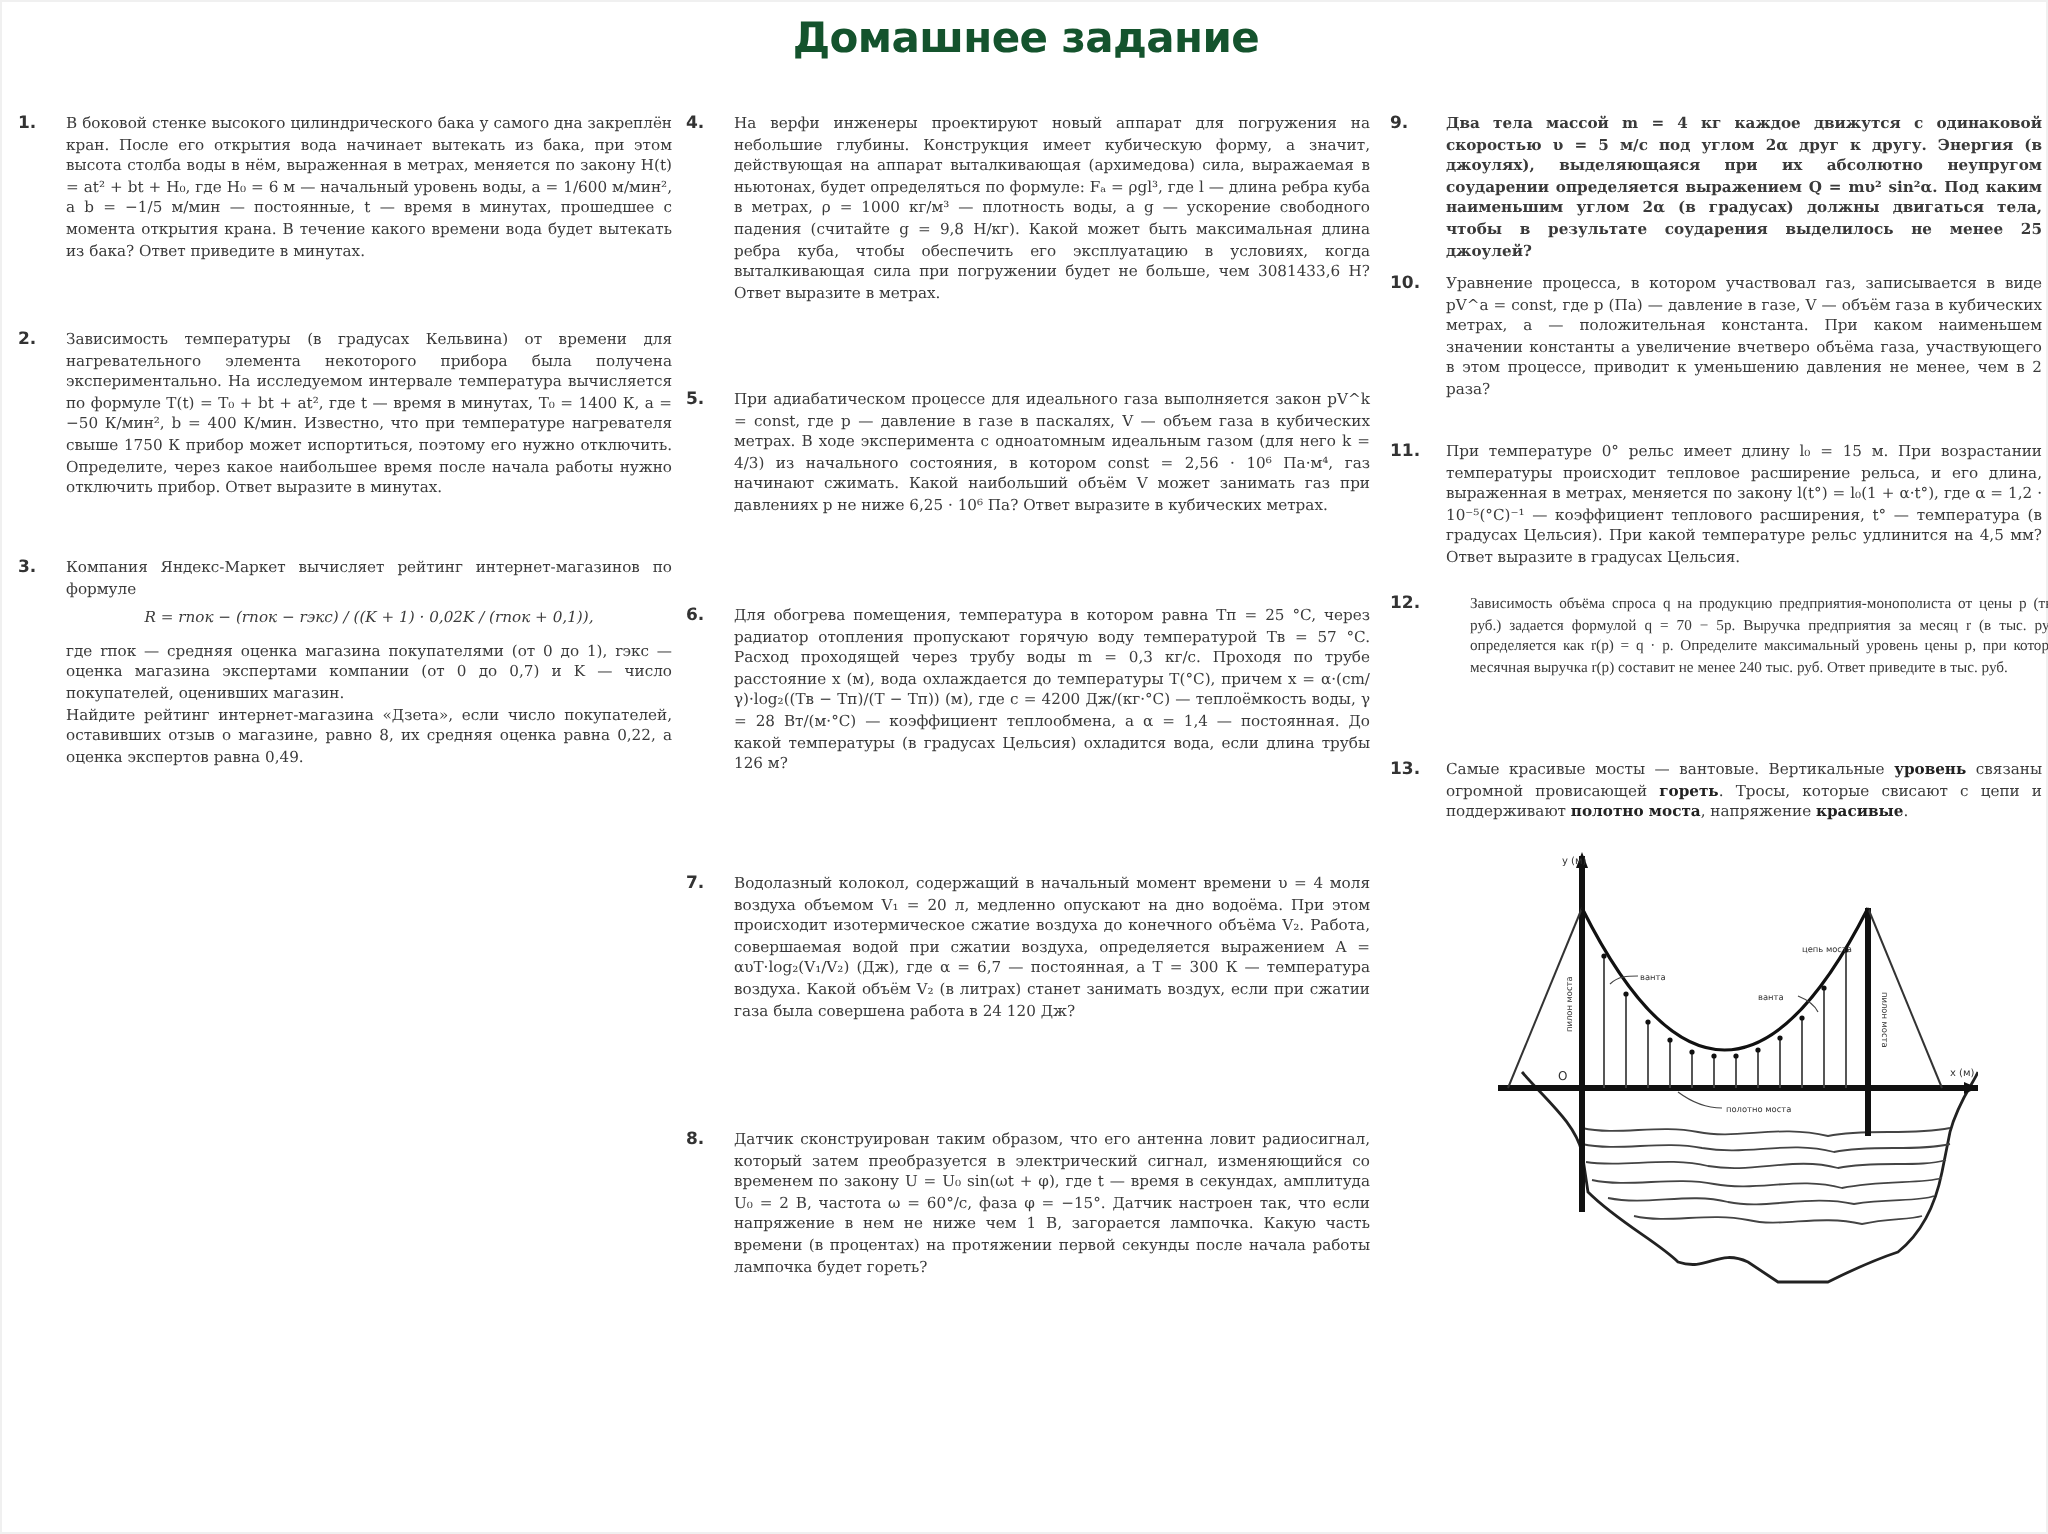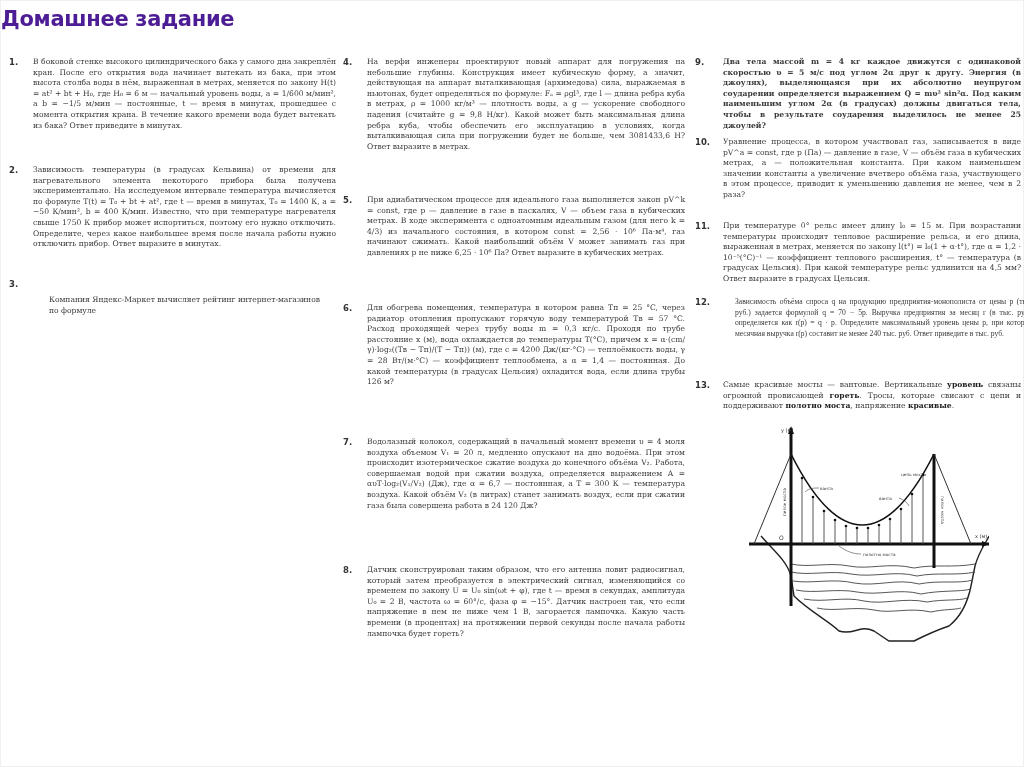--- a/index.html
+++ b/index.html
@@ -1,28 +1,28 @@
 <!DOCTYPE html>
 <html><head>
 <meta charset="utf-8">
 <style>
   html, body { margin:0; padding:0; background:#ffffff; }
   body { width:1024px; height:767px; position:relative; overflow:hidden;
          font-family:"DejaVu Serif", serif; color:#222; }
   .slide { position:absolute; left:0; top:0; width:1022px; height:765px;
            border:1px solid #f0f0f0; background:#fff; }
-  .title { position:absolute; left:0; top:6px; width:1024px; text-align:left;
+  .title { position:absolute; left:0; top:6px; width:1024px; text-align:center;
            font-family:"DejaVu Sans", sans-serif; font-weight:bold; font-size:21px;
-           color:#4c1d95; letter-spacing:-0.3px; }
+           color:#14532d; letter-spacing:-0.3px; }
   .problem { position:absolute; }
   .num { position:absolute; left:0; top:0; font-family:"DejaVu Sans", sans-serif;
          font-weight:bold; font-size:8.5px; color:#333; }
   .txt { position:absolute; top:0; font-size:7.6px; line-height:10.6px; color:#3a3a3a;
          text-align:justify; filter:blur(0.25px); }
-  .txt p { margin:16px; }
+  .txt p { margin:0; }
   .txt .formula { text-align:center; font-style:italic; margin:4px 0 6px 0; }
   .txt b { color:#222; }
   .diagram { position:absolute; left:738px; top:425px; width:250px; height:245px; }
 </style>
 </head>
 <body>
 
 <div class="slide">
 
   <div class="title">Домашнее задание</div>
@@ -34,20 +34,23 @@
 
   <div class="problem" style="left:8px; top:164px; width:330px;">
     <div class="num">2.</div>
     <div class="txt" style="left:24px; width:303px;">Зависимость температуры (в градусах Кельвина) от времени для нагревательного элемента некоторого прибора была получена экспериментально. На исследуемом интервале температура вычисляется по формуле T(t) = T₀ + bt + at², где t — время в минутах, T₀ = 1400 К, a = −50 К/мин², b = 400 К/мин. Известно, что при температуре нагревателя свыше 1750 К прибор может испортиться, поэтому его нужно отключить. Определите, через какое наибольшее время после начала работы нужно отключить прибор. Ответ выразите в минутах.</div>
   </div>
 
   <div class="problem" style="left:8px; top:278px; width:330px;">
     <div class="num">3.</div>
     <div class="txt" style="left:24px; width:303px;">
       <p>Компания Яндекс-Маркет вычисляет рейтинг интернет-магазинов по формуле</p>
+      <p class="formula">R = rпок − (rпок − rэкс) / ((K + 1) · 0,02K / (rпок + 0,1)),</p>
+      <p>где rпок — средняя оценка магазина покупателями (от 0 до 1), rэкс — оценка магазина экспертами компании (от 0 до 0,7) и K — число покупателей, оценивших магазин.</p>
+      <p>Найдите рейтинг интернет-магазина «Дзета», если число покупателей, оставивших отзыв о магазине, равно 8, их средняя оценка равна 0,22, а оценка экспертов равна 0,49.</p>
     </div>
   </div>
 
   <div class="problem" style="left:342px; top:56px; width:345px;">
     <div class="num">4.</div>
     <div class="txt" style="left:24px; width:318px;">На верфи инженеры проектируют новый аппарат для погружения на небольшие глубины. Конструкция имеет кубическую форму, а значит, действующая на аппарат выталкивающая (архимедова) сила, выражаемая в ньютонах, будет определяться по формуле: Fₐ = ρgl³, где l — длина ребра куба в метрах, ρ = 1000 кг/м³ — плотность воды, а g — ускорение свободного падения (считайте g = 9,8 Н/кг). Какой может быть максимальная длина ребра куба, чтобы обеспечить его эксплуатацию в условиях, когда выталкивающая сила при погружении будет не больше, чем 3081433,6 Н? Ответ выразите в метрах.</div>
   </div>
 
   <div class="problem" style="left:342px; top:194px; width:345px;">
     <div class="num">5.</div>

